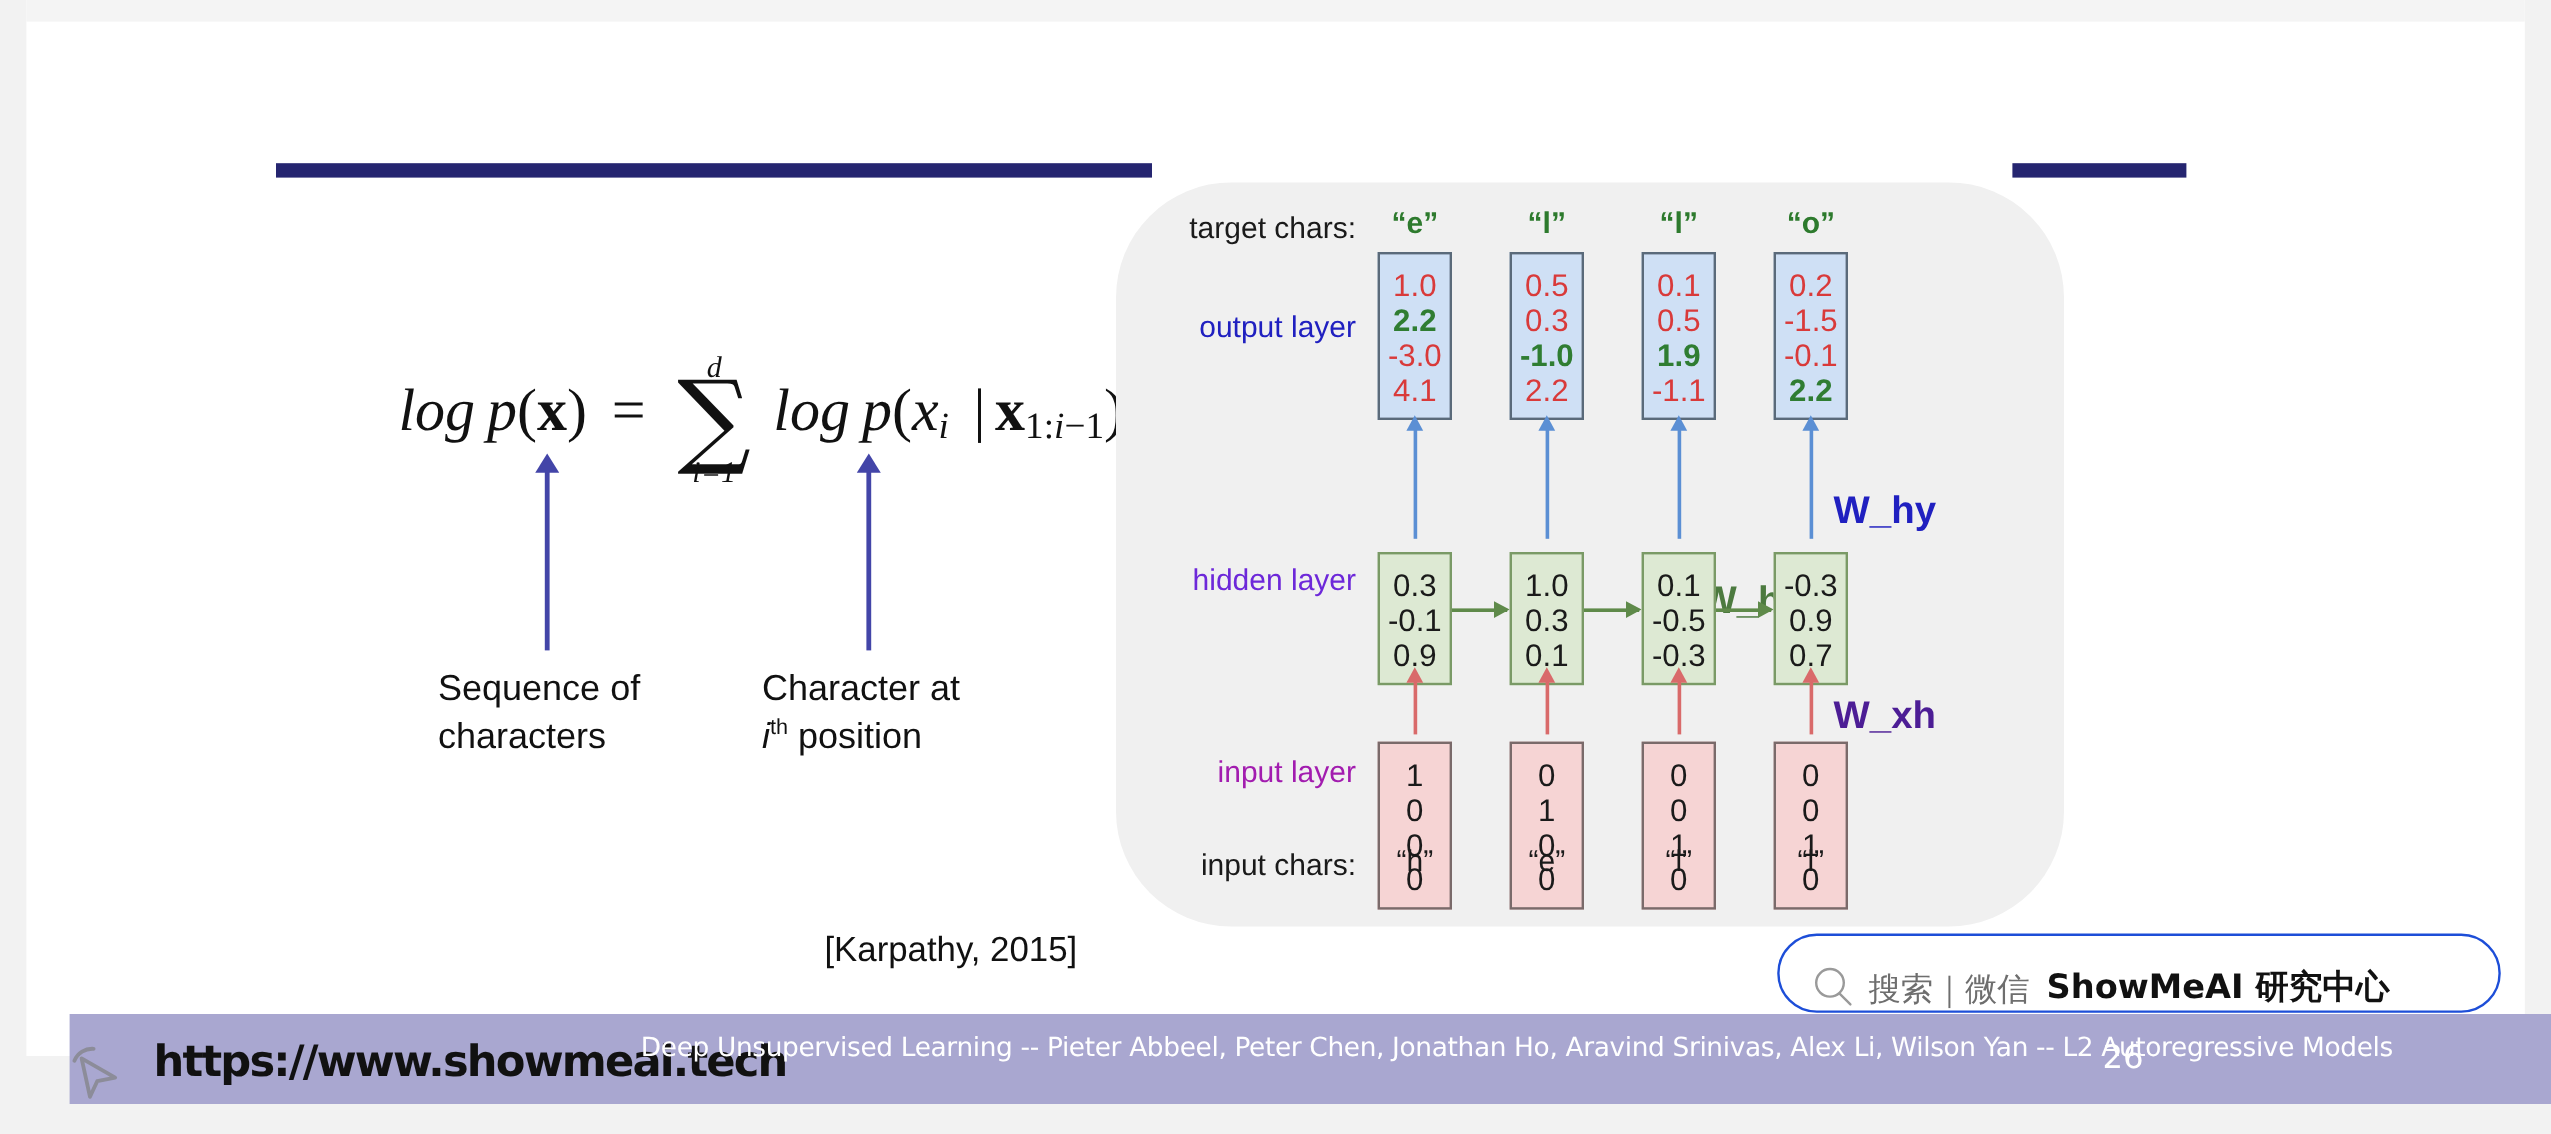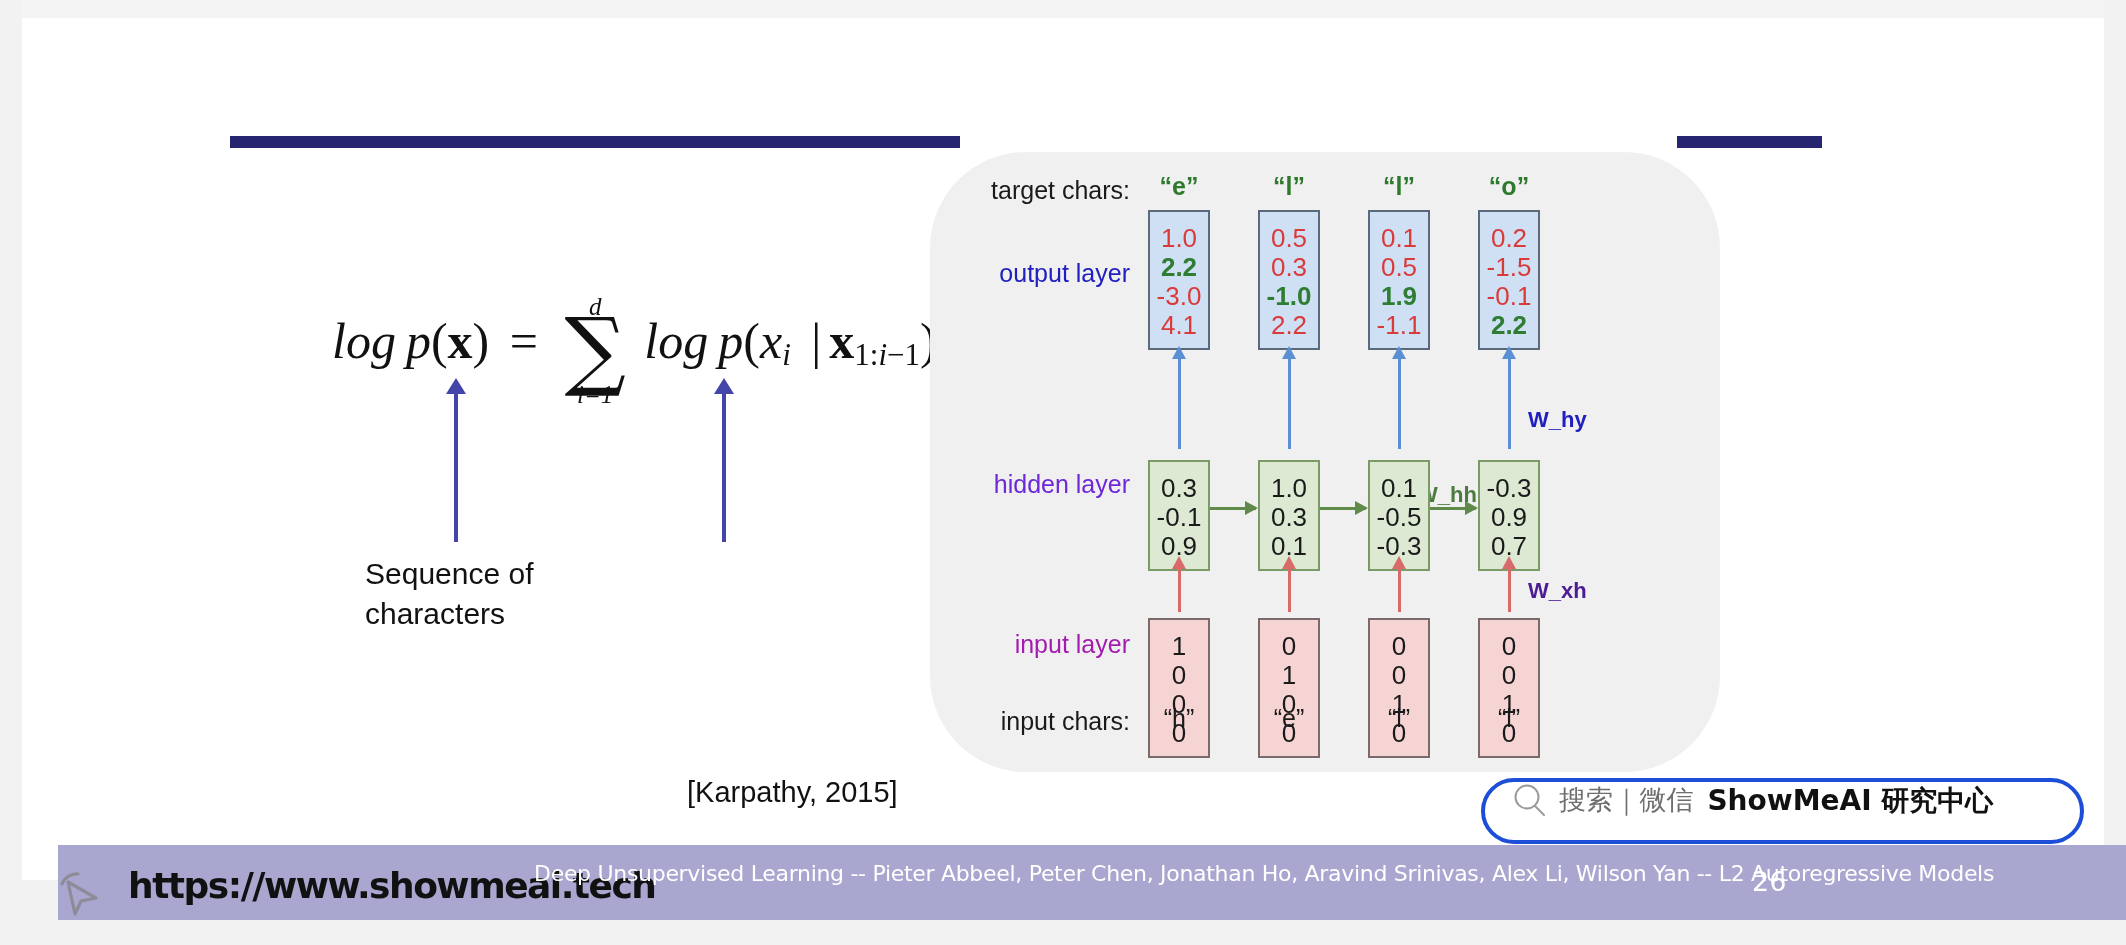--- a/index.html
+++ b/index.html
@@ -237,40 +237,40 @@
     right: -2px;
     top: -6px;
     width: 0; height: 0;
     border-top: 7.5px solid transparent;
     border-bottom: 7.5px solid transparent;
     border-left: 13px solid currentColor;
   }
 
   .w-label {
     position: absolute;
-    font-size: 22px;
+    font-size: 32px;
     font-weight: 600;
     white-space: nowrap;
   }
   #w-hh { left: 487px; top: 330px; color: #4c7a3f; }
   #w-hy { left: 598px; top: 255px; color: #2020c0; }
   #w-xh { left: 598px; top: 426px; color: #4c1d95; }
 
   
   #watermark {
     position: absolute;
     left: 1459px;
     top: 778px;
     width: 603px;
     height: 66px;
     background: #ffffff;
-    border: 4px solid #1d4ed8;
+    border: 2px solid #1d4ed8;
     border-radius: 33px;
     display: flex;
-    align-items: flex-start;
+    align-items: flex-end;
     padding-left: 26px;
     box-sizing: border-box;
   }
   #search-icon-svg { flex: 0 0 auto; margin-right: 10px; }
   #wm-cn-text {
     font-size: 27px;
     color: #6e6e6e;
     font-family: "DejaVu Sans", sans-serif;
     white-space: nowrap;
   }
@@ -349,20 +349,24 @@
   </div>
 
   <div id="ann-arrow-1" class="ann-arrow"></div>
   <div id="ann-arrow-2" class="ann-arrow"></div>
 
   <div id="ann-label-1" class="ann-label">
     <div>Sequence of</div>
     <div>characters</div>
   </div>
 
+  <div id="ann-label-2" class="ann-label">
+    <div>Character at</div>
+    <div><i>i</i><sup>th</sup><span> position</span></div>
+  </div>
 
   <div id="citation">[Karpathy, 2015]</div>
 
   <div id="rnn-panel"></div>
   <div id="rnn-diagram">
     <div id="label-target-chars" class="row-label">target chars:</div>
     <div id="label-output-layer" class="row-label">output layer</div>
     <div id="label-hidden-layer" class="row-label">hidden layer</div>
     <div id="label-input-layer" class="row-label">input layer</div>
     <div id="label-input-chars" class="row-label">input chars:</div>

